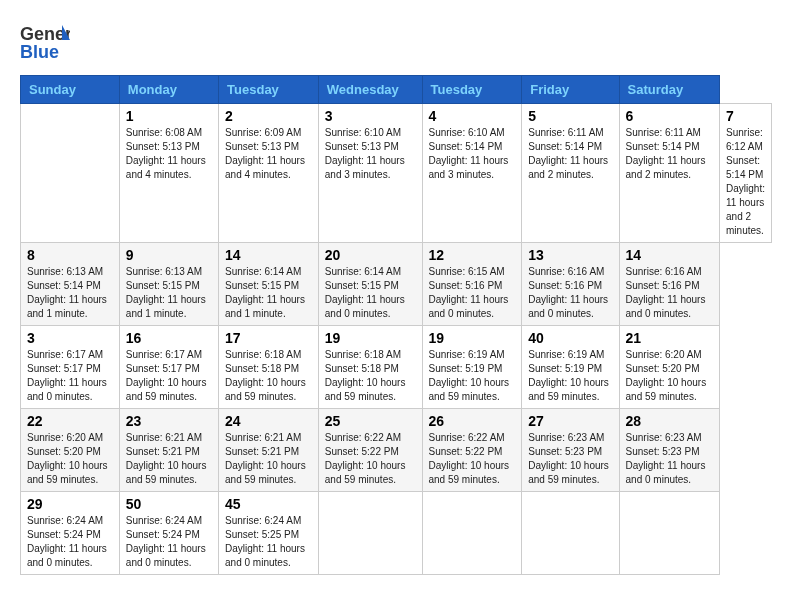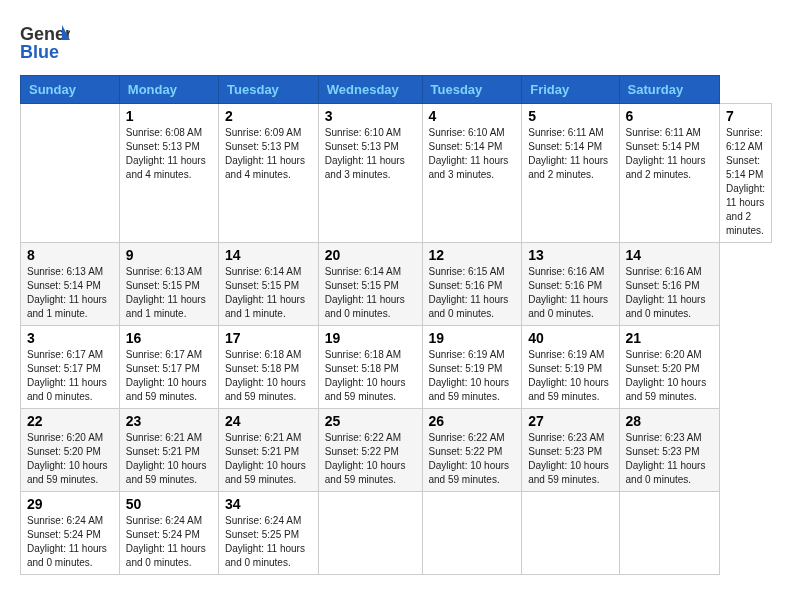--- a/index.html
+++ b/index.html
@@ -229,21 +229,21 @@
       <tr>
         <td>
           <span class="day-num">29</span>
           <div class="day-info">Sunrise: 6:24 AM<br>Sunset: 5:24 PM<br>Daylight: 11 hours and 0 minutes.</div>
         </td>
         <td>
           <span class="day-num">50</span>
           <div class="day-info">Sunrise: 6:24 AM<br>Sunset: 5:24 PM<br>Daylight: 11 hours and 0 minutes.</div>
         </td>
         <td>
-          <span class="day-num">34</span>
+          <span class="day-num">45</span>
           <div class="day-info">Sunrise: 6:24 AM<br>Sunset: 5:25 PM<br>Daylight: 11 hours and 0 minutes.</div>
         </td>
         <td class="empty-cell"></td>
         <td class="empty-cell"></td>
         <td class="empty-cell"></td>
         <td class="empty-cell"></td>
       </tr>
     </tbody>
 </table>
 

